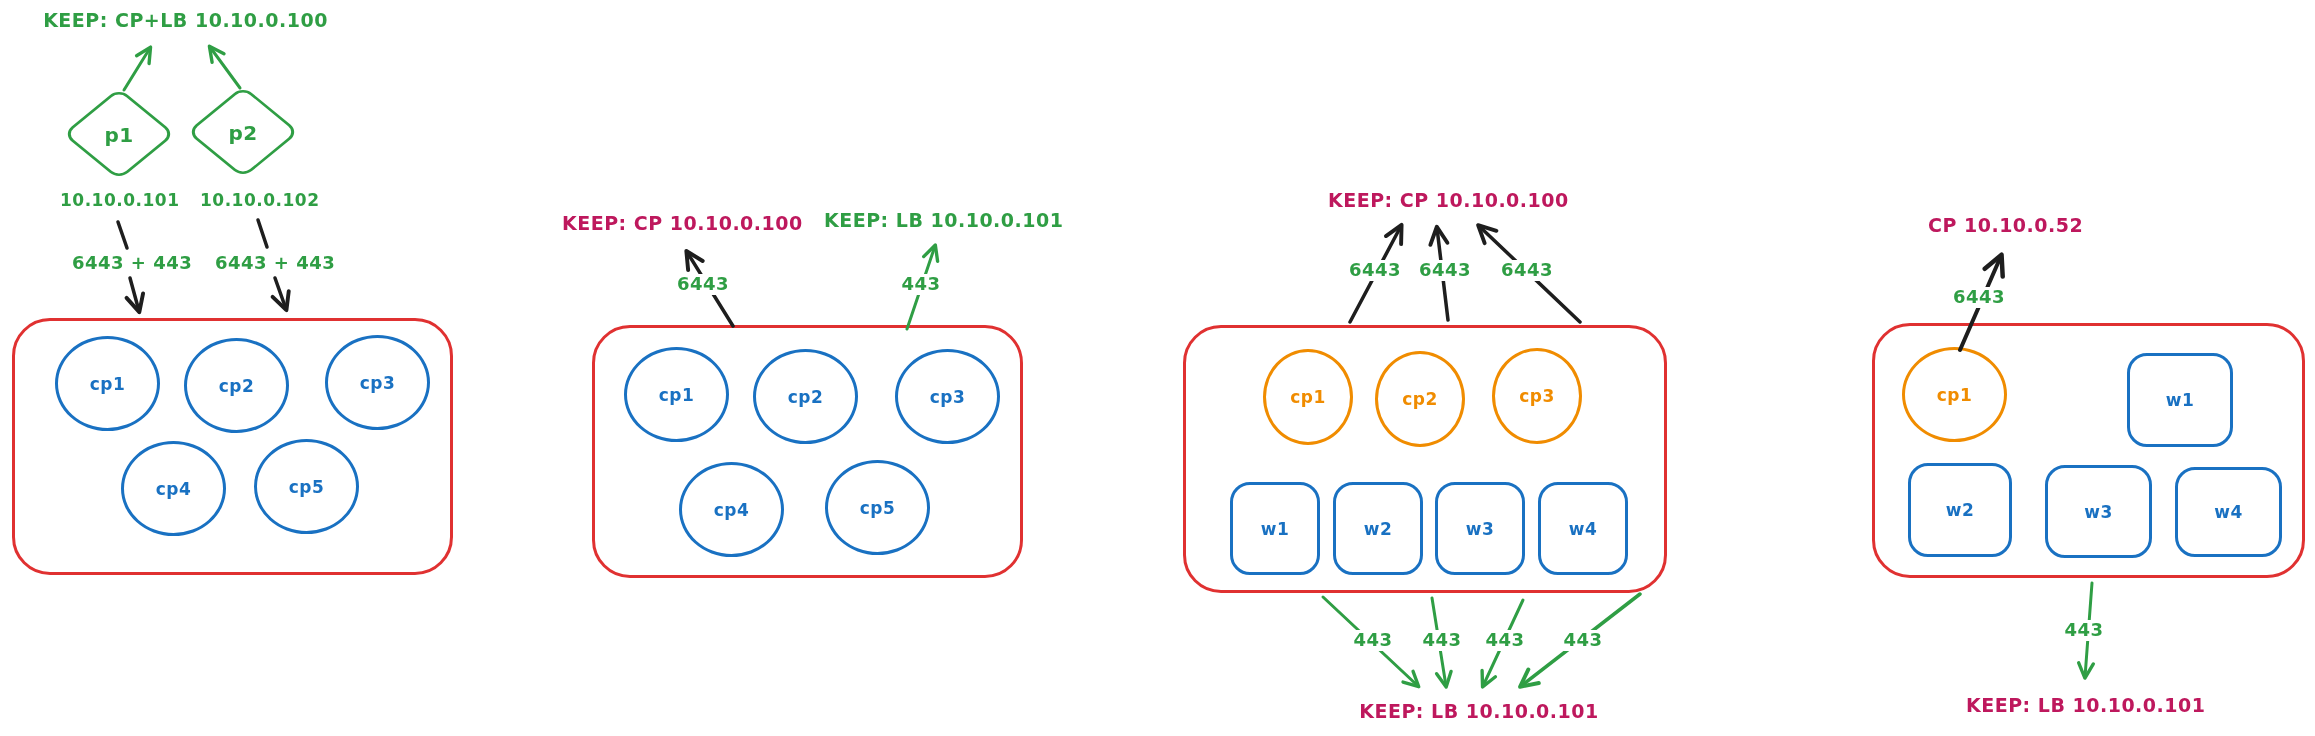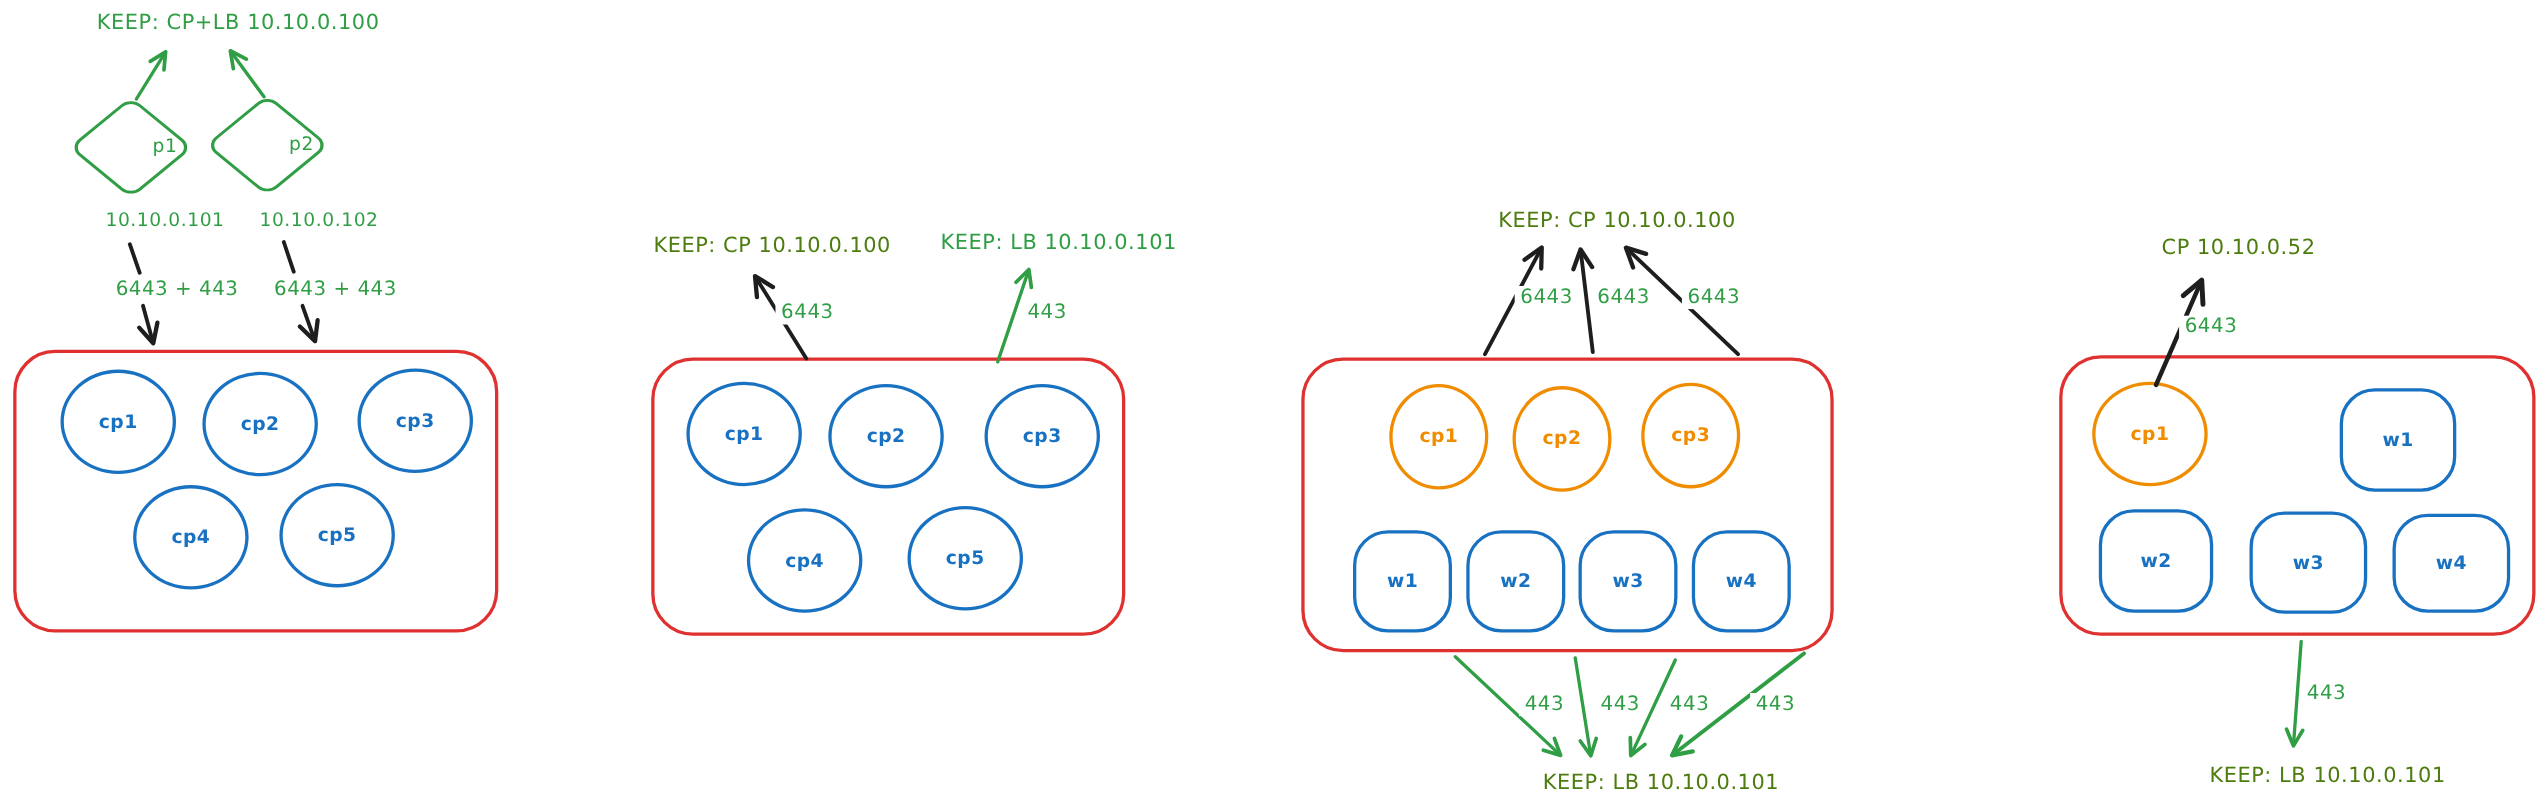--- a/index.html
+++ b/index.html
@@ -5,35 +5,35 @@
   * { margin:0; padding:0; box-sizing:border-box; }
   html,body { background:#ffffff; }
   body { font-family:"DejaVu Sans","Liberation Sans",sans-serif; }
   .canvas { position:relative; width:2315px; height:736px; background:#ffffff; overflow:hidden; }
 
   .cluster { position:absolute; border:3px solid #e03131; border-radius:38px; background:transparent; z-index:1; }
 
   .node { position:absolute; display:flex; align-items:center; justify-content:center;
           font-size:17px; font-weight:600; letter-spacing:.4px; z-index:1; background:#fff; }
   .circle { border-radius:50%; }
-  .square { border-radius:32px; }
+  .square { border-radius:20px; }
   .blue   { border:3px solid #1971c2; color:#1971c2; }
   .orange { border:3px solid #f08c00; color:#f08c00; }
 
   .diamond { position:absolute; width:80px; height:80px; border:3px solid #2f9e44;
              border-radius:13px; transform:scaleY(.82) rotate(45deg); z-index:1; background:#fff; }
 
   .label { position:absolute; text-align:center; white-space:nowrap; line-height:1.15;
-           letter-spacing:.5px; font-weight:400; z-index:3;margin-left:31px; }
+           letter-spacing:.5px; font-weight:700; z-index:3; }
   .t-keep { font-size:19px; }
   .t-ip   { font-size:17px; }
   .t-port { font-size:18px; background:#ffffff; padding:0 2px; }
-  .t-node-label { font-size:17px; }
+  .t-node-label { font-size:20px; }
   .green { color:#2f9e44; }
-  .black { color:#4d7c0f; }
+  .black { color:#be185d; }
 
   .arrows { position:absolute; left:0; top:0; width:2315px; height:736px; z-index:2; pointer-events:none; }
 </style>
 </head>
 <body>
 
 <div class="canvas">
 
   <div class="label t-keep green" style="left:38px;top:10px;width:295px">KEEP: CP+LB 10.10.0.100</div>
 

